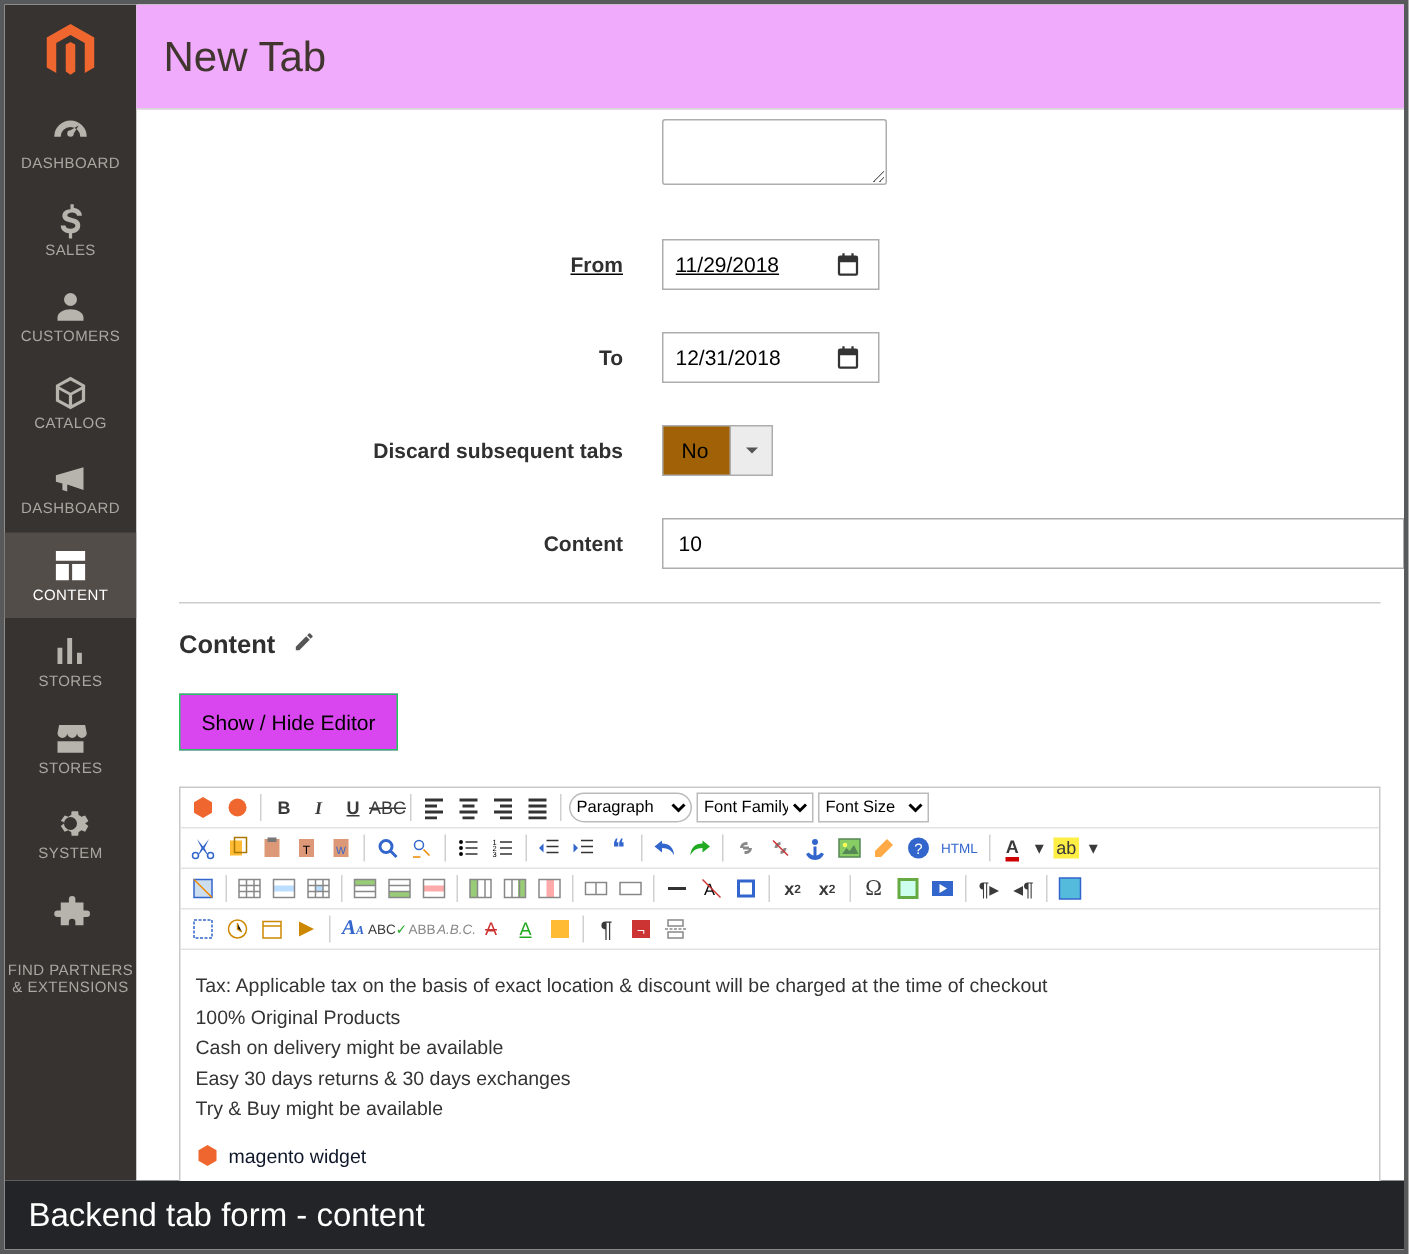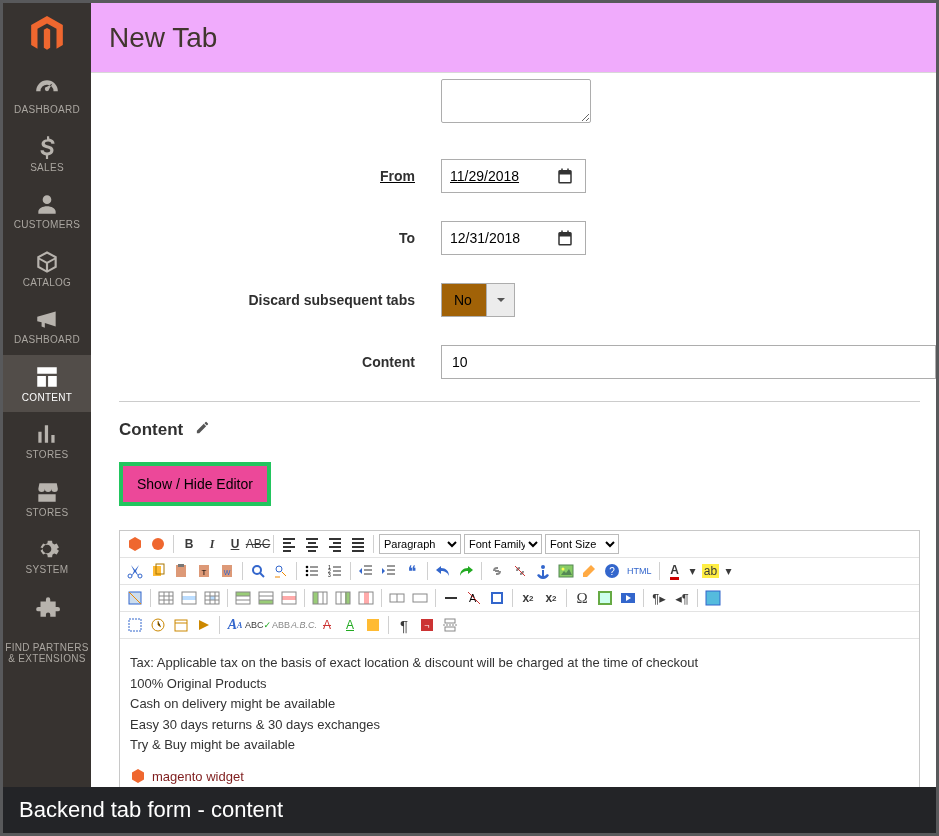--- a/index.html
+++ b/index.html
@@ -86,21 +86,21 @@
   
   .section-hr { border:0; border-top:1px solid #ccc; margin:22px 16px 0 28px; }
   .section-heading {
     display:flex; align-items:center; gap:12px; padding:18px 0 4px 28px;
     font-size:17px; font-weight:700; color:#303030;
   }
   .section-heading .edit { cursor:pointer; }
   
   .editor-zone { padding:18px 16px 0 28px; }
   .toggle-btn {
-    background:#ec4899; border:4px solid #22c55e; padding:10px 14px;
+    background:#d946ef; border:1px solid #22c55e; padding:10px 14px;
     font-size:14px; cursor:pointer; font-family:inherit;
   }
   .wysiwyg {
     margin-top:24px; border:1px solid #c8c8c8; background:#fff;
   }
   .tbrow {
     display:flex; flex-wrap:wrap; align-items:center; gap:3px;
     padding:3px 5px; border-bottom:1px solid #e3e3e3;
   }
   .tbrow:last-of-type { border-bottom:1px solid #c8c8c8; }
@@ -110,21 +110,21 @@
   }
   .tbtn svg { width:16px; height:16px; }
   .sep { width:1px; height:18px; background:#d0d0d0; margin:0 2px; flex-shrink:0; }
   .tb-select {
     height:20px; font-size:11px; border:1px solid #bbb; background:#fff; font-family:inherit; cursor:pointer;
   }
   .editor-content {
     padding:14px 10px 18px; font-size:13px; color:#333; line-height:1.5; min-height:120px;
   }
   .editor-content p { margin:0 0 1px 0; }
-  .widget-line { display:flex; align-items:center; gap:6px; margin-top:12px; color:#7f1d1d; font-size:13px; }
+  .widget-line { display:flex; align-items:center; gap:6px; margin-top:12px; color:#0f172a; font-size:13px; }
   .mw-ico { width:16px; height:16px; }
 </style>
 </head>
 <body>
 
 <div class="screen">
 
   <div class="sidebar">
     <div class="logo">
       <svg viewBox="0 0 32 36">
@@ -336,21 +336,21 @@
                 <svg viewBox="0 0 16 16">
                   <path stroke="#333" stroke-width="2" d="M2 3h12M6 7h8M2 11h12M6 15h8"></path>
                 </svg>
               </span>
             <span class="tbtn">
                 <svg viewBox="0 0 16 16">
                   <path stroke="#333" stroke-width="2" d="M2 3h12M2 7h12M2 11h12M2 15h12"></path>
                 </svg>
               </span>
             <span class="sep"></span>
-            <select class="tb-select" style="width:82px;"><option>Paragraph</option></select>
+            <select class="tb-select" style="width:82px;border-radius:10px;"><option>Paragraph</option></select>
             <select class="tb-select" style="width:78px;"><option>Font Family</option></select>
             <select class="tb-select" style="width:74px;"><option>Font Size</option></select>
           </div>
 
           <div class="tbrow">
             <span class="tbtn">
                 <svg viewBox="0 0 16 16">
                   <path fill="#36c" d="M4 2l4 5 4-5-3 6 3 6-4-5-4 5 3-6z"></path>
                   <circle cx="3" cy="13" r="2" fill="none" stroke="#36c"></circle>
                   <circle cx="13" cy="13" r="2" fill="none" stroke="#36c"></circle>

